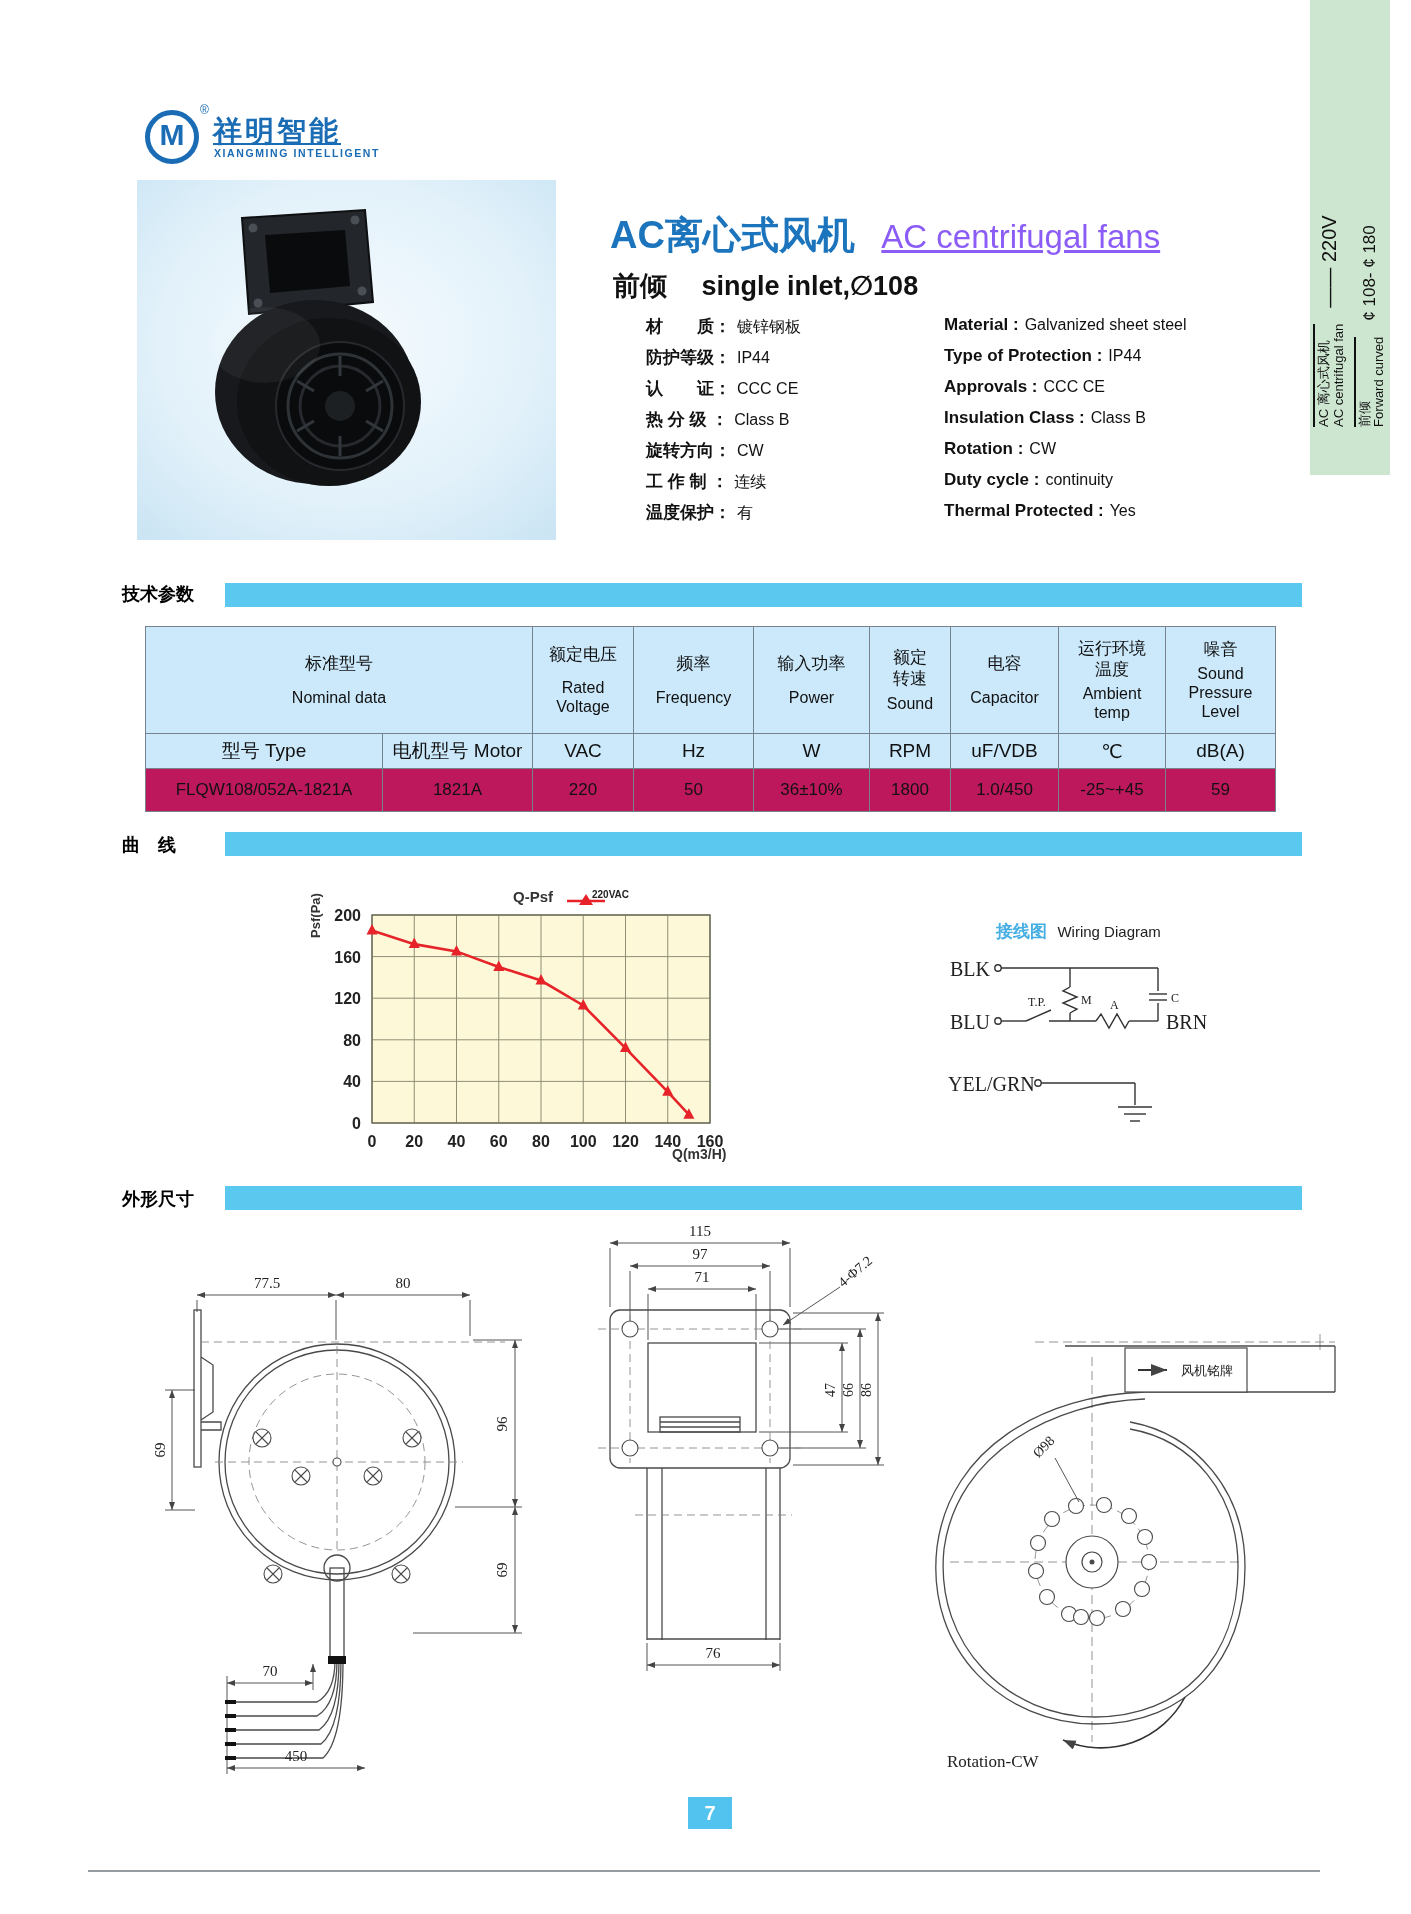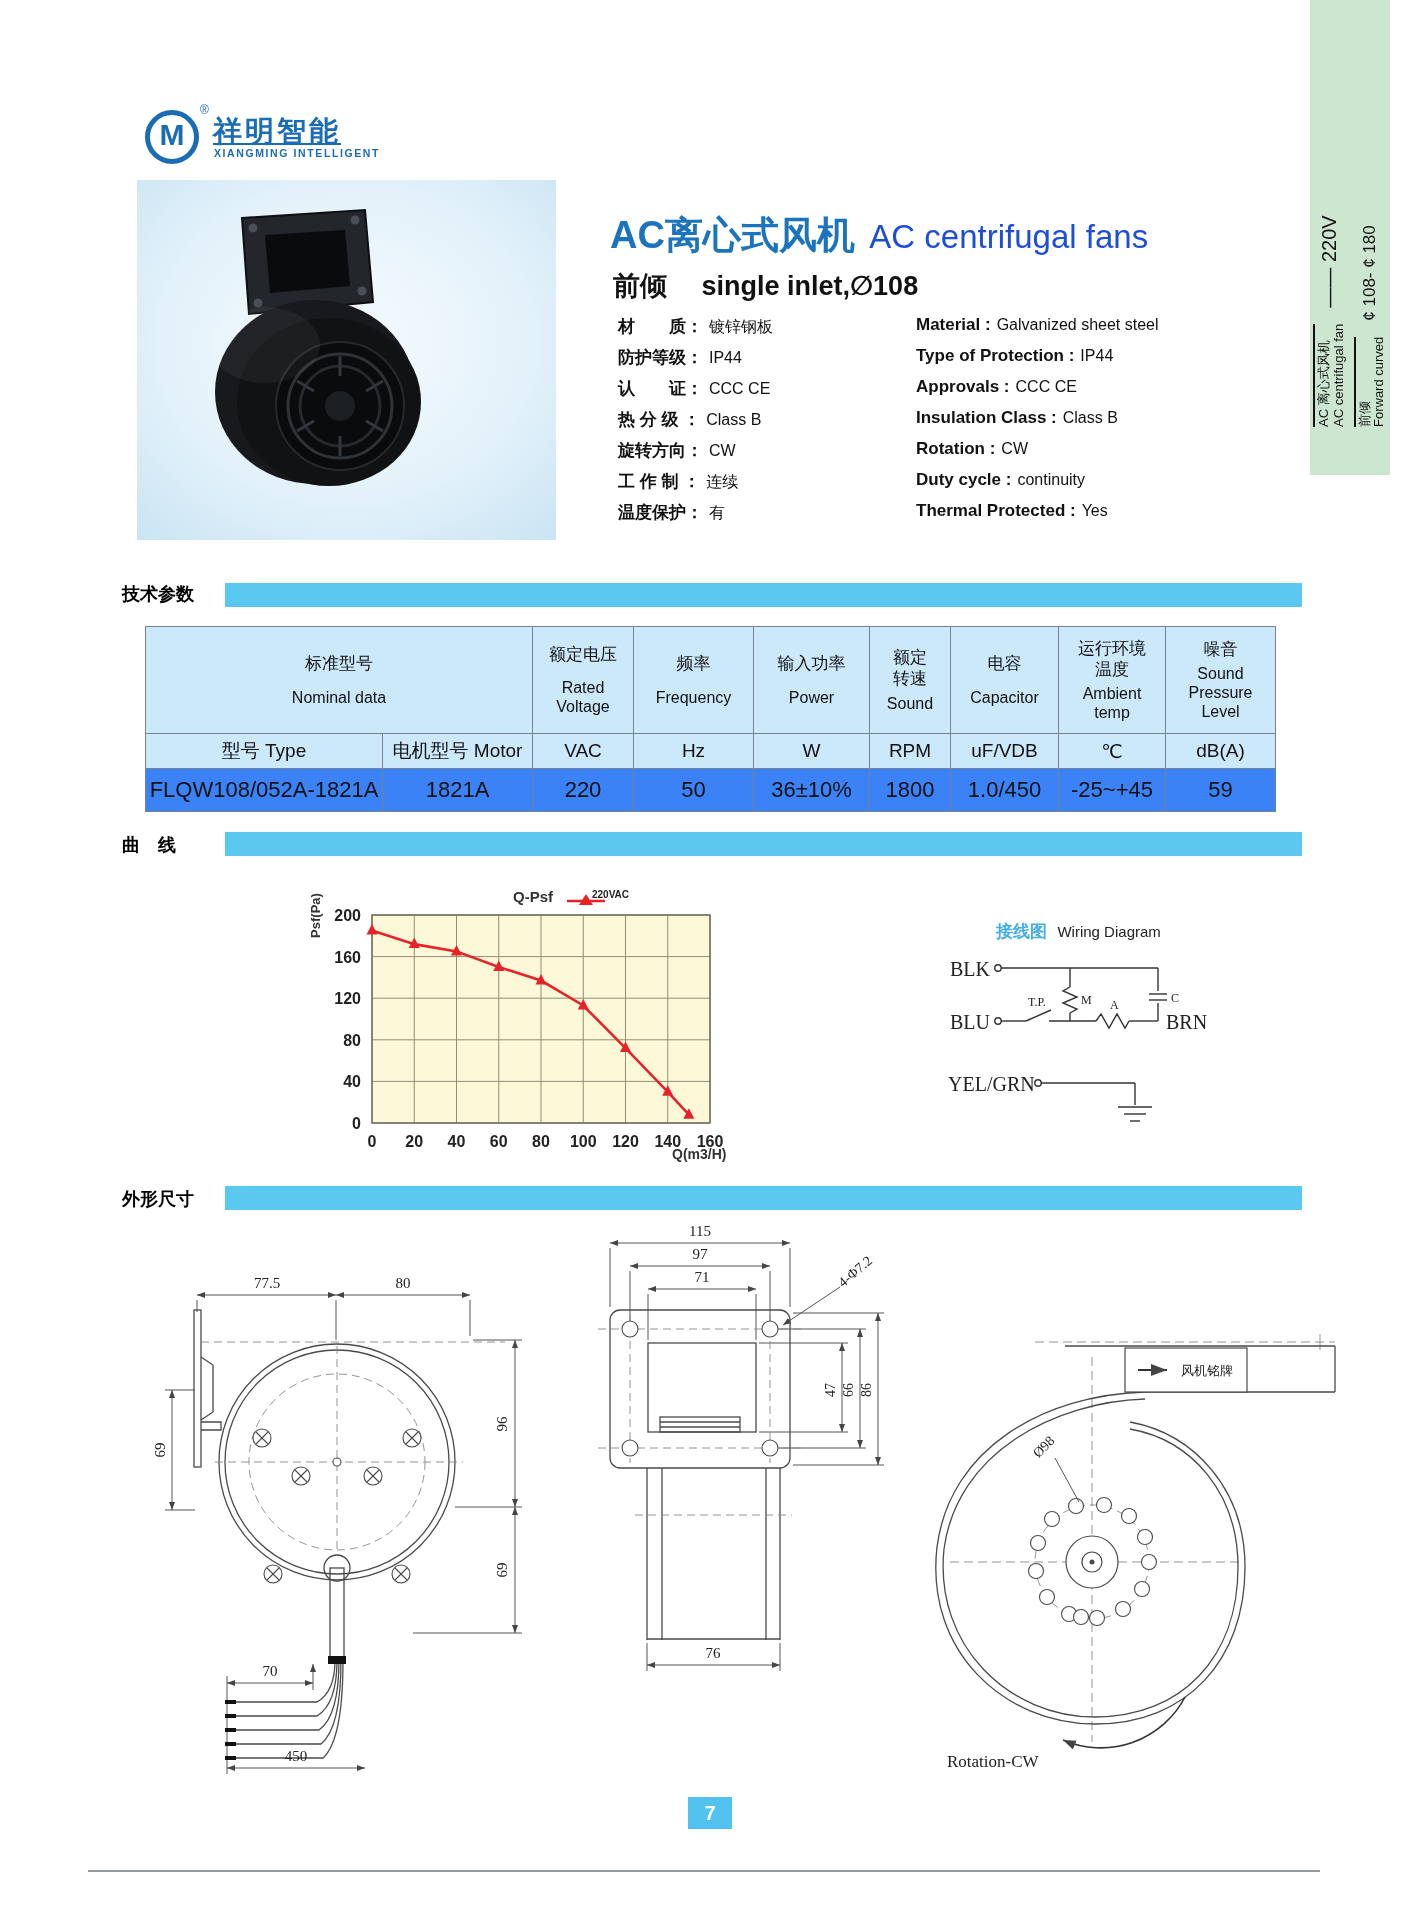--- a/index.html
+++ b/index.html
@@ -20,41 +20,41 @@
   .srow{display:flex;align-items:center;gap:16px;}
   .sstack{display:flex;flex-direction:column;border-top:2.5px solid #111;padding-top:2px;line-height:1.15;}
   .sstack span{font-size:13px;color:#111;white-space:nowrap;}
   .sval1{font-size:20px;color:#111;white-space:nowrap;}
   .sval2{font-size:17px;color:#111;white-space:nowrap;}
   
   .imgbox{position:absolute;left:137px;top:180px;width:419px;height:360px;}
   
   .title-row{position:absolute;left:610px;top:210px;white-space:nowrap;}
   .title-cn{font-size:38px;font-weight:bold;color:#1b74bc;}
-  .title-en{font-size:33px;font-weight:500;color:#1d4ed8;margin-left:10px;}
+  .title-en{font-size:33px;font-weight:500;color:#8b5cf6;margin-left:22px;text-decoration:underline;}
   .sub-row{position:absolute;left:613px;top:268px;white-space:nowrap;text-align:center;}
   .sub-cn{font-size:27px;font-weight:bold;color:#111;}
   .sub-en{font-size:27px;font-weight:bold;color:#111;margin-left:30px;}
   
-  .spec-row{position:absolute;white-space:nowrap;font-size:16px;}
+  .spec-row{position:absolute;white-space:nowrap;font-size:16px;margin-left:28px;}
   .spec-lbl{font-weight:bold;font-size:17px;color:#111;}
   .spec-val{font-size:16px;color:#111;margin-left:6px;}
   
   .sec-title{position:absolute;left:122px;font-size:18px;font-weight:bold;color:#000;}
   .sec-bar{position:absolute;left:225px;width:1077px;height:24px;background:#5bc8f0;}
   
   .ptable{position:absolute;left:145px;top:626px;width:1130px;border-collapse:collapse;table-layout:fixed;}
   .ptable td{border:1.5px solid #76838f;text-align:center;vertical-align:middle;padding:0;}
   .ptable .hrow td{background:#cbe9fb;}
   .h1cell{display:flex;flex-direction:column;align-items:center;justify-content:center;gap:13px;height:106px;}
   .h1cn{font-size:17px;color:#111;line-height:1.25;}
   .h1en{font-size:16px;color:#111;line-height:1.2;}
   .w42{max-width:42px;} .w76{max-width:76px;} .w70{max-width:72px;} .w62{max-width:64px;} .w92{max-width:92px;}
   .h2row td{height:34px;font-size:19px;color:#111;}
-  .drow td{height:42px;font-size:22px;color:#111;background:#3b82f6;}
+  .drow td{height:42px;font-size:17px;color:#111;background:#be185d;}
   
   .chart-title{position:absolute;left:513px;top:888px;font-size:15px;font-weight:bold;color:#333;}
   .chart-legend{position:absolute;left:592px;top:889px;font-size:10px;font-weight:bold;color:#222;}
   .chart-ylab{position:absolute;left:288px;top:908px;font-size:13px;font-weight:bold;color:#333;transform:rotate(-90deg);transform-origin:center;width:54px;text-align:center;}
   .chart-xlab{position:absolute;left:672px;top:1146px;font-size:14px;font-weight:bold;color:#333;}
   .ctick{font:600 16px "Liberation Sans","DejaVu Sans",sans-serif;fill:#222;}
   
   .wire-title{position:absolute;left:996px;top:920px;white-space:nowrap;}
   .wire-title .cn{font-size:17px;font-weight:bold;color:#45aee3;}
   .wire-title .en{font-size:15px;color:#222;margin-left:6px;}

